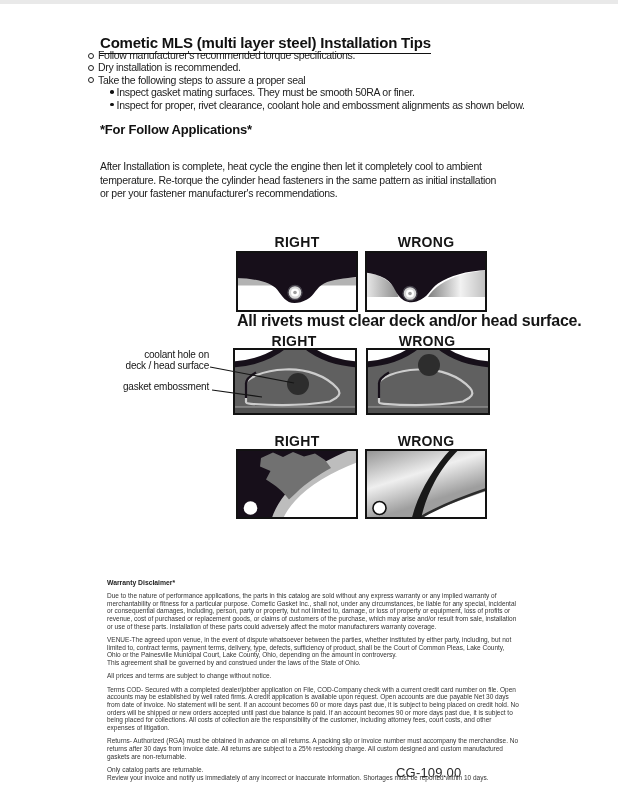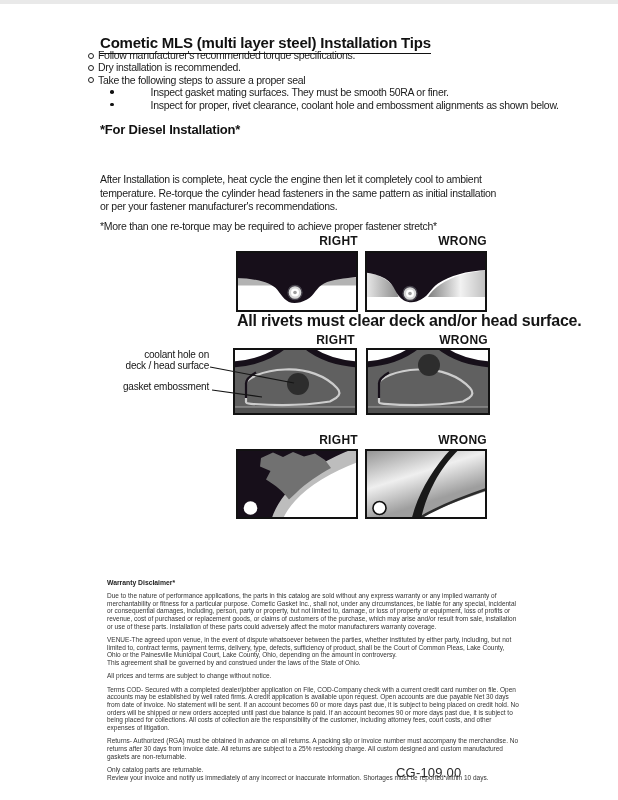--- a/index.html
+++ b/index.html
@@ -11,37 +11,37 @@
   .abs{position:absolute;}
   .pre{white-space:pre-line;}
 
   .title{
     left:100px;top:20px;font-size:15px;font-weight:bold;color:#111;
     letter-spacing:-0.2px;border-bottom:1.6px solid #111;padding-bottom:2px;
     display:inline-block;
   }
   .tips{left:88px;top:45px;font-size:10.5px;letter-spacing:-0.3px;line-height:12.4px;}
   .tip-row{display:flex;align-items:flex-start;text-align:center;}
-  .tip-row.sub{margin-left:22px;gap:34px;}
+  .tip-row.sub{margin-left:22px;}
   .b-circle{
     width:4px;height:4px;border:1px solid #222;border-radius:50%;
     margin:3.5px 4px 0 0;flex:0 0 auto;
   }
   .b-dot{
     width:3.6px;height:3.6px;background:#111;border-radius:50%;
     margin:4px 3px 0 0;flex:0 0 auto;
   }
 
   .diesel-h{left:100px;top:118px;font-size:13px;font-weight:bold;color:#111;letter-spacing:-0.2px;}
   .para{left:100px;font-size:10.5px;letter-spacing:-0.3px;line-height:13.5px;width:500px;}
   .p1{top:136px;}
-  .p2{top:169px;}
+  .p2{top:156px;}
   .note{top:216px;}
 
-  .dg-label{width:122px;text-align:right;font-size:12px;font-weight:bold;color:#151515;letter-spacing:0.3px;}
+  .dg-label{width:122px;text-align:center;font-size:14px;font-weight:bold;color:#151515;letter-spacing:0.3px;}
   .dg-caption{font-size:16px;font-weight:bold;letter-spacing:-0.2px;line-height:12.5px;color:#151515;}
   .ann{font-size:10px;letter-spacing:-0.2px;line-height:10.8px;text-align:right;color:#151515;}
 
   .disc-h{left:107px;top:575px;font-size:6.8px;font-weight:bold;color:#222;}
   .disc{left:107px;top:588px;width:412px;font-size:6.5px;line-height:7.7px;color:#333;}
   .disc p{margin:0 0 5.5px 0;}
 
   .footer-code{left:396px;top:761px;font-size:13px;color:#2a2a2a;letter-spacing:0.2px;}
 </style>
 </head>
@@ -67,25 +67,24 @@
     <div class="tip-row sub">
       <span class="b-dot"></span>
       <span>Inspect gasket mating surfaces.  They must be smooth 50RA or finer.</span>
     </div>
     <div class="tip-row sub">
       <span class="b-dot"></span>
       <span>Inspect for proper, rivet clearance, coolant hole and embossment alignments as shown below.</span>
     </div>
   </div>
 
-  <div class="abs diesel-h">*For Diesel Installation*</div>
+  <div class="abs diesel-h">*For Follow Applications*</div>
   <div class="abs para p2 pre">After Installation is complete, heat cycle the engine then let it completely cool to ambient
 temperature. Re-torque the cylinder head fasteners in the same pattern as initial installation
 or per your fastener manufacturer's recommendations.</div>
-  <div class="abs para note">*More than one re-torque may be required to achieve proper fastener stretch*</div>
 
   <div class="abs dg-label" style="left:236px;top:230px;">RIGHT</div>
   <div class="abs dg-label" style="left:365px;top:230px;">WRONG</div>
 
   <svg class="abs" style="left:236px;top:247px;" width="122" height="61" viewBox="0 0 122 61">
     <rect x="0" y="0" width="122" height="61" fill="#ffffff"></rect>
     <rect x="1.5" y="27" width="119" height="7.5" fill="#b3b3b3"></rect>
     <path d="M0,0 H122 V26 C108,27 96,28.5 88,32.5 C80,36.5 79,44 71,48.5 C66.5,51 62.5,52 58.5,52 C50,52 46.5,45.5 41.5,39 C35.5,31.5 21,27.5 0,27 Z" fill="#170f1a"></path>
     <circle cx="59" cy="41.5" r="7" fill="#d6d6d6" stroke="#44404a" stroke-width="1.4"></circle>
     <circle cx="59" cy="41.5" r="4" fill="#ffffff"></circle>

